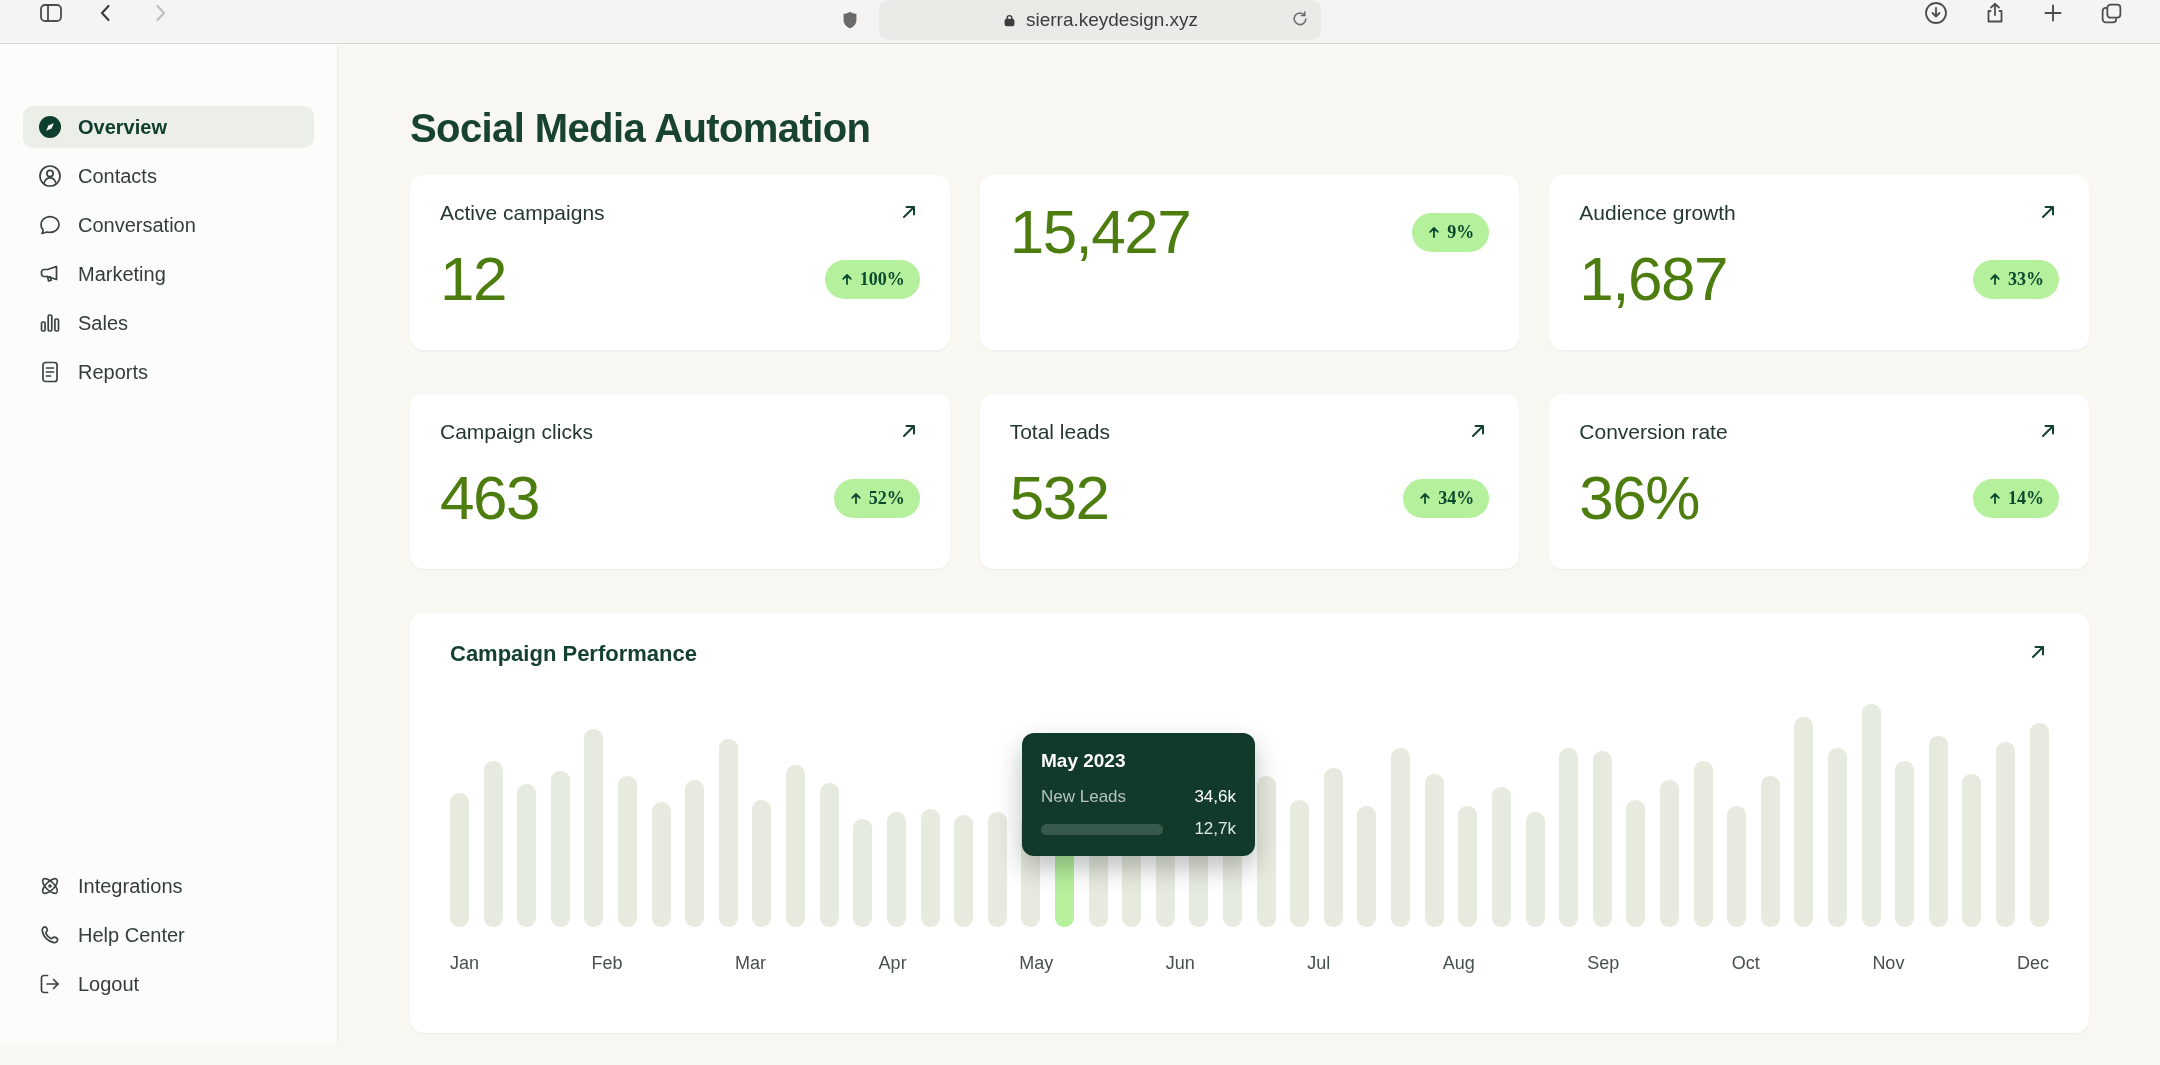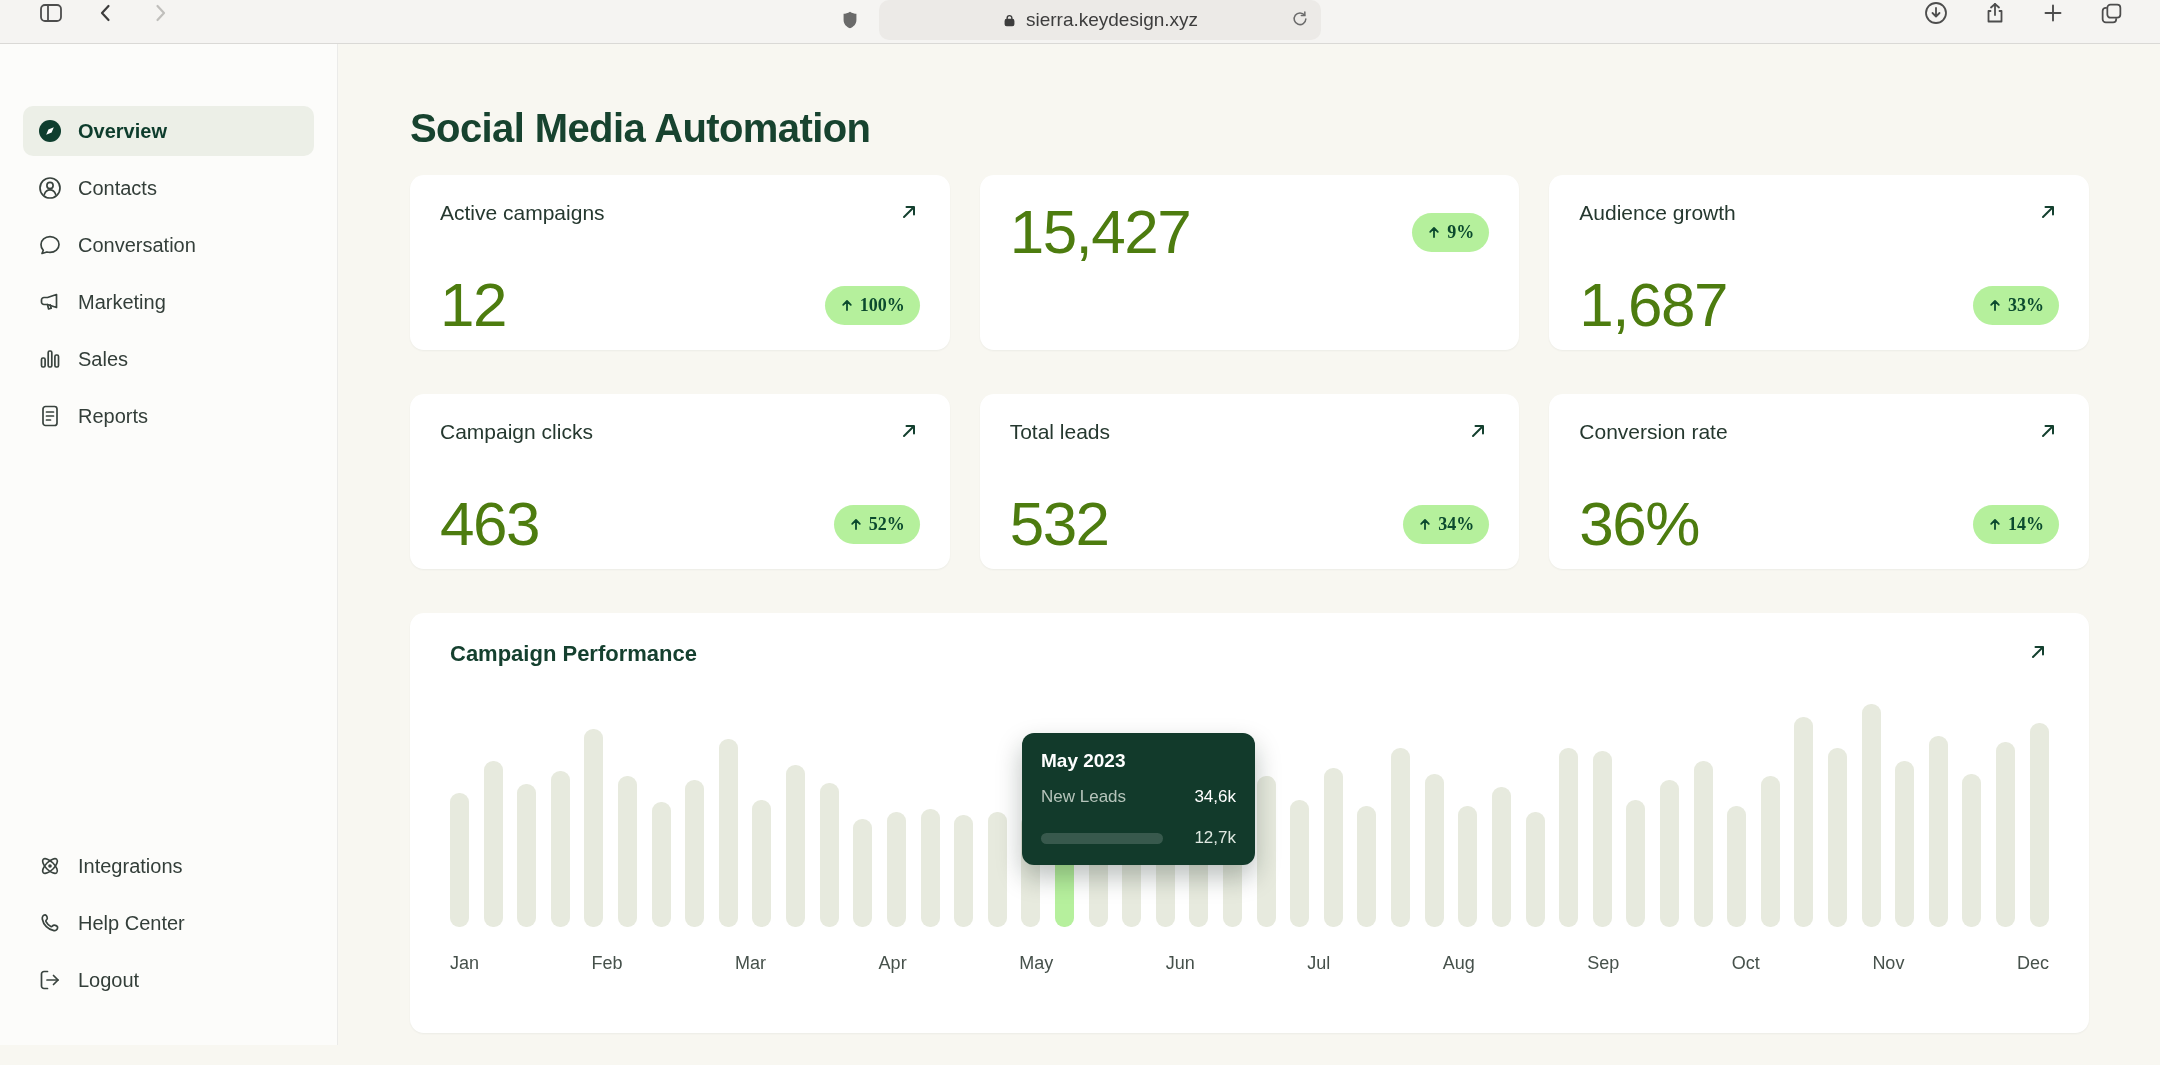--- a/index.html
+++ b/index.html
@@ -18,33 +18,33 @@
   .url-reload { position:absolute; right:11px; top:9px; }
   .chrome-right { margin-left:auto; display:flex; align-items:center; gap:34px; margin-right:10px; }
   .chrome-btn { display:flex; align-items:center; justify-content:center; cursor:pointer; }
 
   
   .app { display:flex; height:1001px; }
 
   .sidebar { width:338px; background:#fcfcfa; border-right:1px solid #ebebe9;
     display:flex; flex-direction:column; padding:62px 0 40px; }
   .nav { display:flex; flex-direction:column; gap:7px; padding:0 23px; }
-  .nav-item { display:flex; align-items:center; gap:15px; height:50px; padding:0 14px;
+  .nav-item { display:flex; align-items:center; gap:15px; height:42px; padding:0 14px;
     border-radius:10px; font-size:20px; color:#333e39; cursor:pointer; }
   .nav-item.active { background:#ecefe7; color:#0d3c2c; font-weight:700; }
   .nav-icon { width:26px; height:26px; flex:0 0 26px; display:flex; align-items:center; }
   .sidebar-footer { margin-top:auto; }
 
   
   .main { flex:1; padding:62px 71px 0 72px; background:#f8f7f1; }
   .page-title { font-size:40px; font-weight:700; color:#17432f; letter-spacing:-0.6px; }
 
   .stats-grid { margin-top:24px; display:grid; grid-template-columns:repeat(3,1fr);
     column-gap:30px; row-gap:44px; }
-  .stat-card { background:#ffffff; border-radius:14px; padding:26px 30px 14px; height:175px;
+  .stat-card { background:#ffffff; border-radius:14px; padding:26px 30px 40px; height:175px;
     display:flex; flex-direction:column; justify-content:space-between;
     box-shadow:0 1px 2px rgba(20,40,30,.05); }
   .stat-head { display:flex; justify-content:space-between; align-items:flex-start;
     font-size:21px; font-weight:500; color:#25382f; }
   .stat-bottom { display:flex; justify-content:space-between; align-items:center; }
   .stat-value { font-size:62px; font-weight:400; color:#4d7c0f; letter-spacing:-1.5px; line-height:1; }
   .badge { display:inline-flex; align-items:center; gap:6px; background:#b5f09c; color:#0b4a2e;
     font-size:18px; font-weight:600; padding:9px 15px; border-radius:999px;font-family:Liberation Serif, serif; }
 
   
@@ -61,21 +61,21 @@
   .month { font-size:18px; color:#46514b; }
 
   .tooltip { position:absolute; left:612px; top:120px; width:233px; background:#123a2b;
     border-radius:12px; padding:17px 19px; color:#ffffff;
     box-shadow:0 12px 26px rgba(10,30,20,.28); }
   .tooltip-title { font-size:19px; font-weight:700; }
   .tooltip-row { margin-top:15px; display:flex; justify-content:space-between;
     align-items:center; font-size:17px; }
   .tooltip-label { color:#b6c4bb; }
   .tooltip-v1 { color:#ffffff; }
-  .tooltip-progress-row { margin-top:21px; display:flex; justify-content:space-between; align-items:center; }
+  .tooltip-progress-row { margin-top:12px; display:flex; justify-content:space-between; align-items:center; }
   .track { width:122px; height:11px; border-radius:6px; background:rgba(255,255,255,.16); overflow:hidden; }
   .fill { height:100%; width:68%; background:#b9c7bd; border-radius:6px; }
   .tooltip-v2 { font-size:17px; color:#dfe8e1; }
 
   svg { display:block; }
 </style>
 </head>
 <body>
 
 <header class="chrome">

